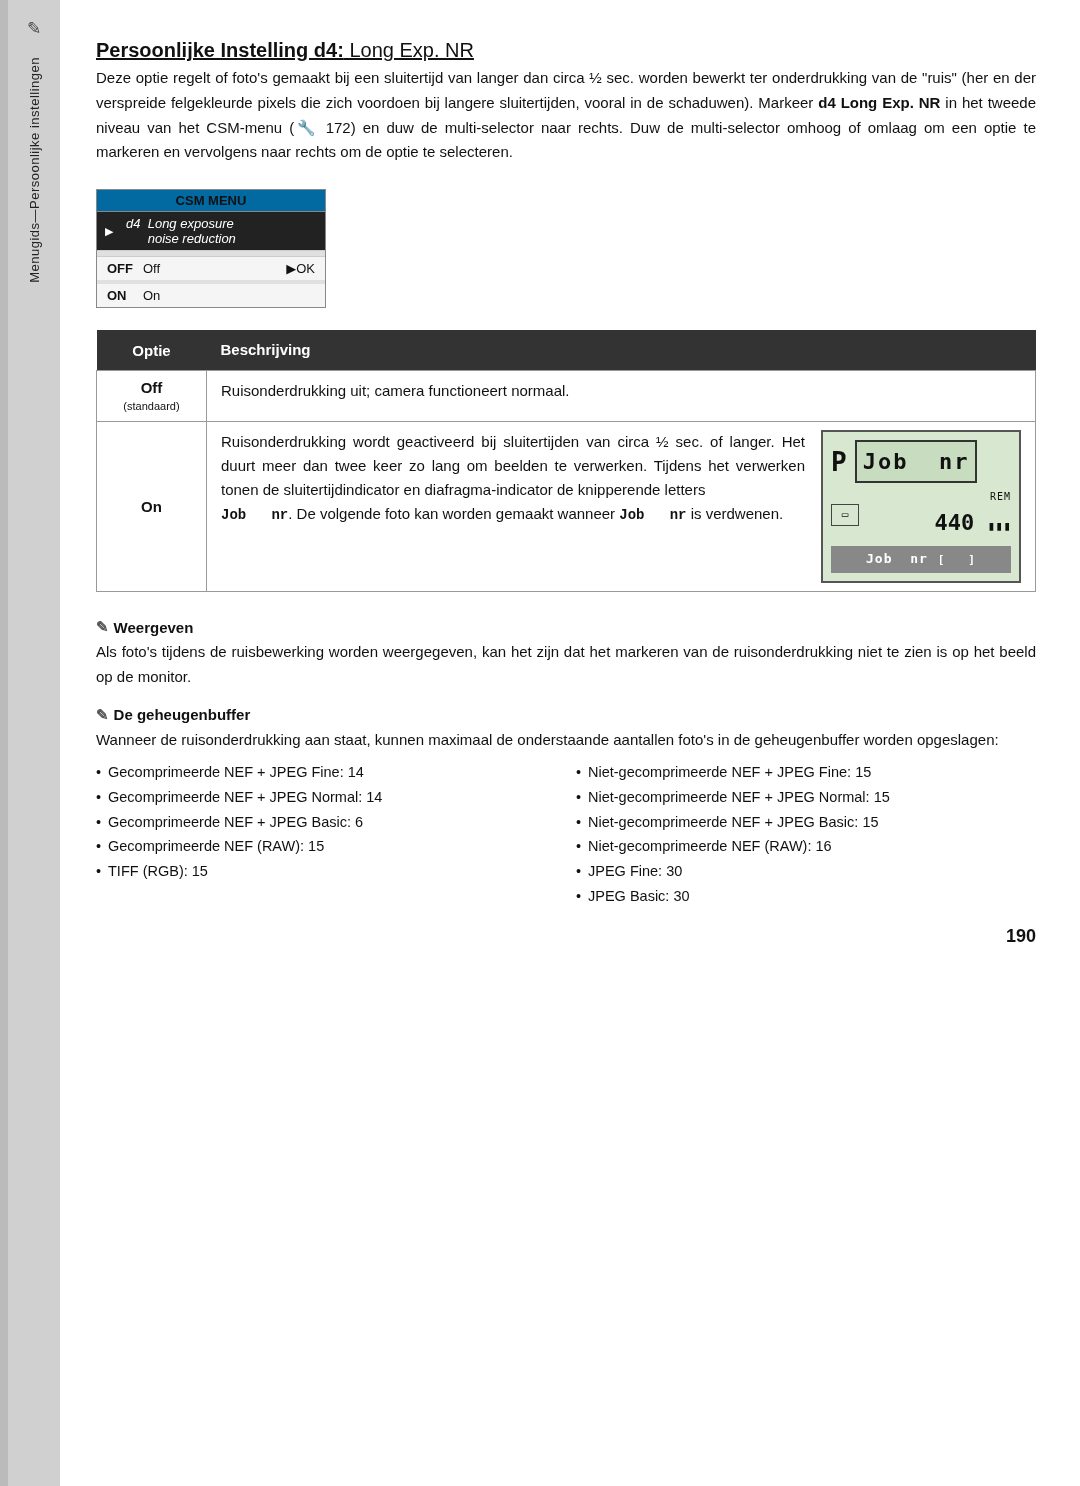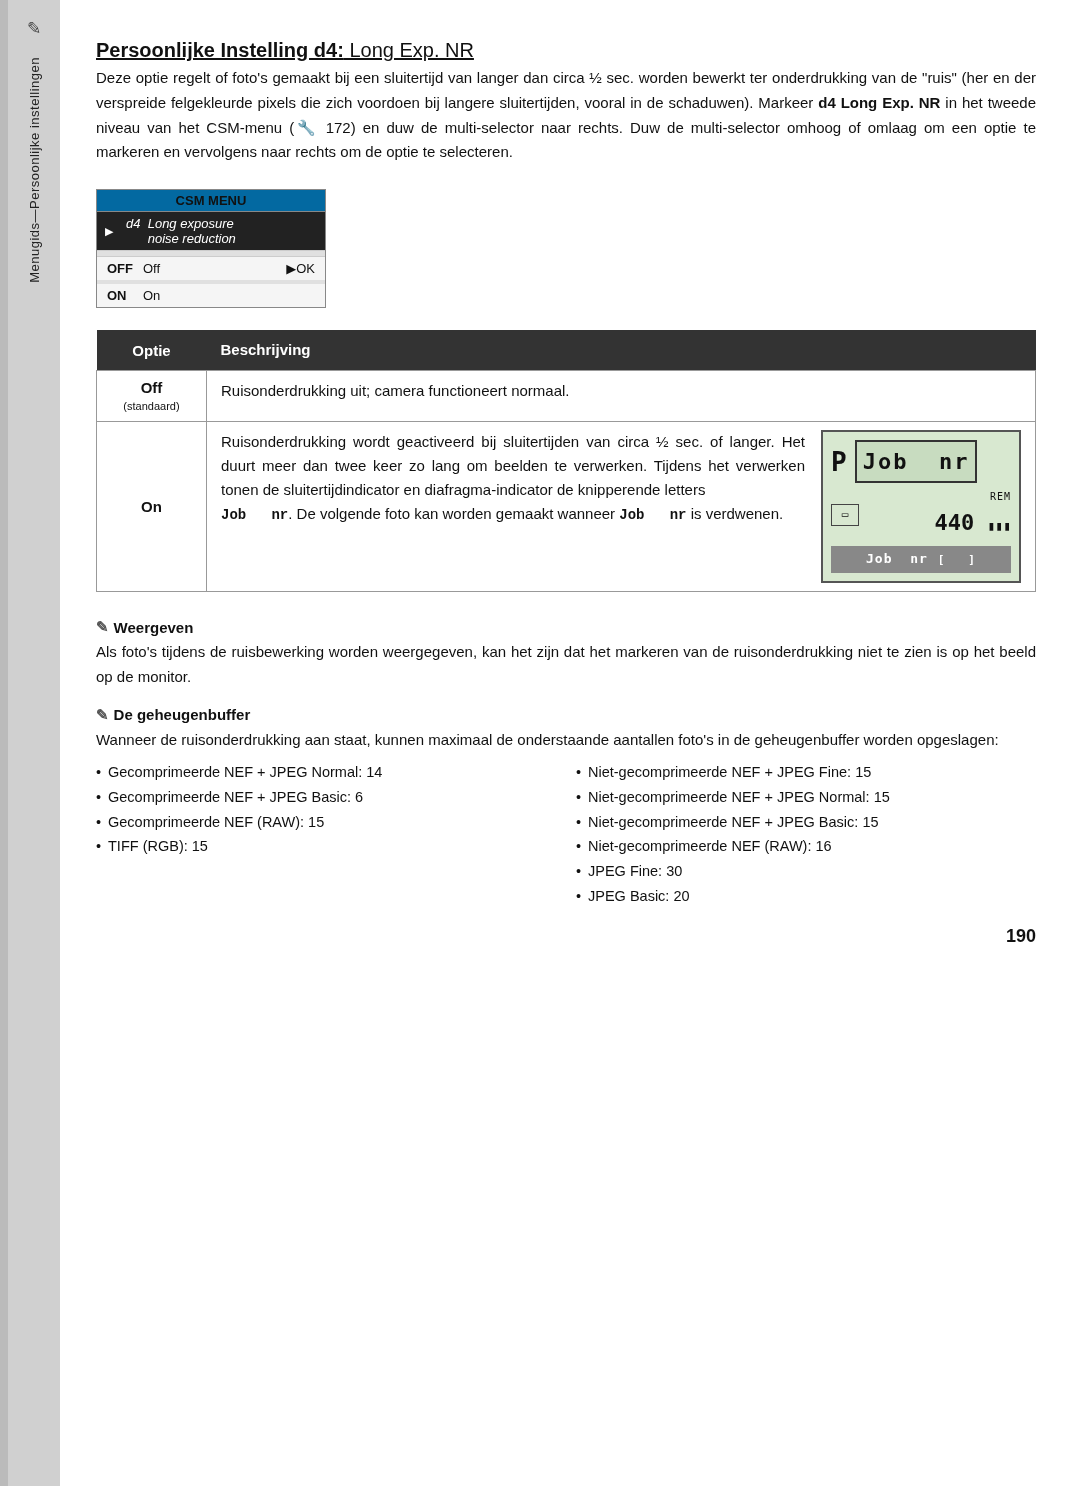--- a/index.html
+++ b/index.html
@@ -400,34 +400,35 @@
 
       <div class="note-block">
         <div class="note-title">
           <span class="note-icon">✎</span>
           <span>De geheugenbuffer</span>
         </div>
         <p class="note-text">Wanneer de ruisonderdrukking aan staat, kunnen maximaal de onderstaande aantallen foto's in de geheugenbuffer worden opgeslagen:</p>
         <div class="bullet-cols">
           <div class="bullet-col">
             <ul>
+              <li>Gecomprimeerde NEF + JPEG Fine: 14</li>
               <li>Gecomprimeerde NEF + JPEG Normal: 14</li>
               <li>Gecomprimeerde NEF + JPEG Basic: 6</li>
               <li>Gecomprimeerde NEF (RAW): 15</li>
               <li>TIFF (RGB): 15</li>
             </ul>
           </div>
           <div class="bullet-col">
             <ul>
               <li>Niet-gecomprimeerde NEF + JPEG Fine: 15</li>
               <li>Niet-gecomprimeerde NEF + JPEG Normal: 15</li>
               <li>Niet-gecomprimeerde NEF + JPEG Basic: 15</li>
               <li>Niet-gecomprimeerde NEF (RAW): 16</li>
               <li>JPEG Fine: 30</li>
-              <li>JPEG Basic: 20</li>
+              <li>JPEG Basic: 30</li>
             </ul>
           </div>
         </div>
       </div>
 
     </div>
 
     <div class="page-number">190</div>
 
   </div>

